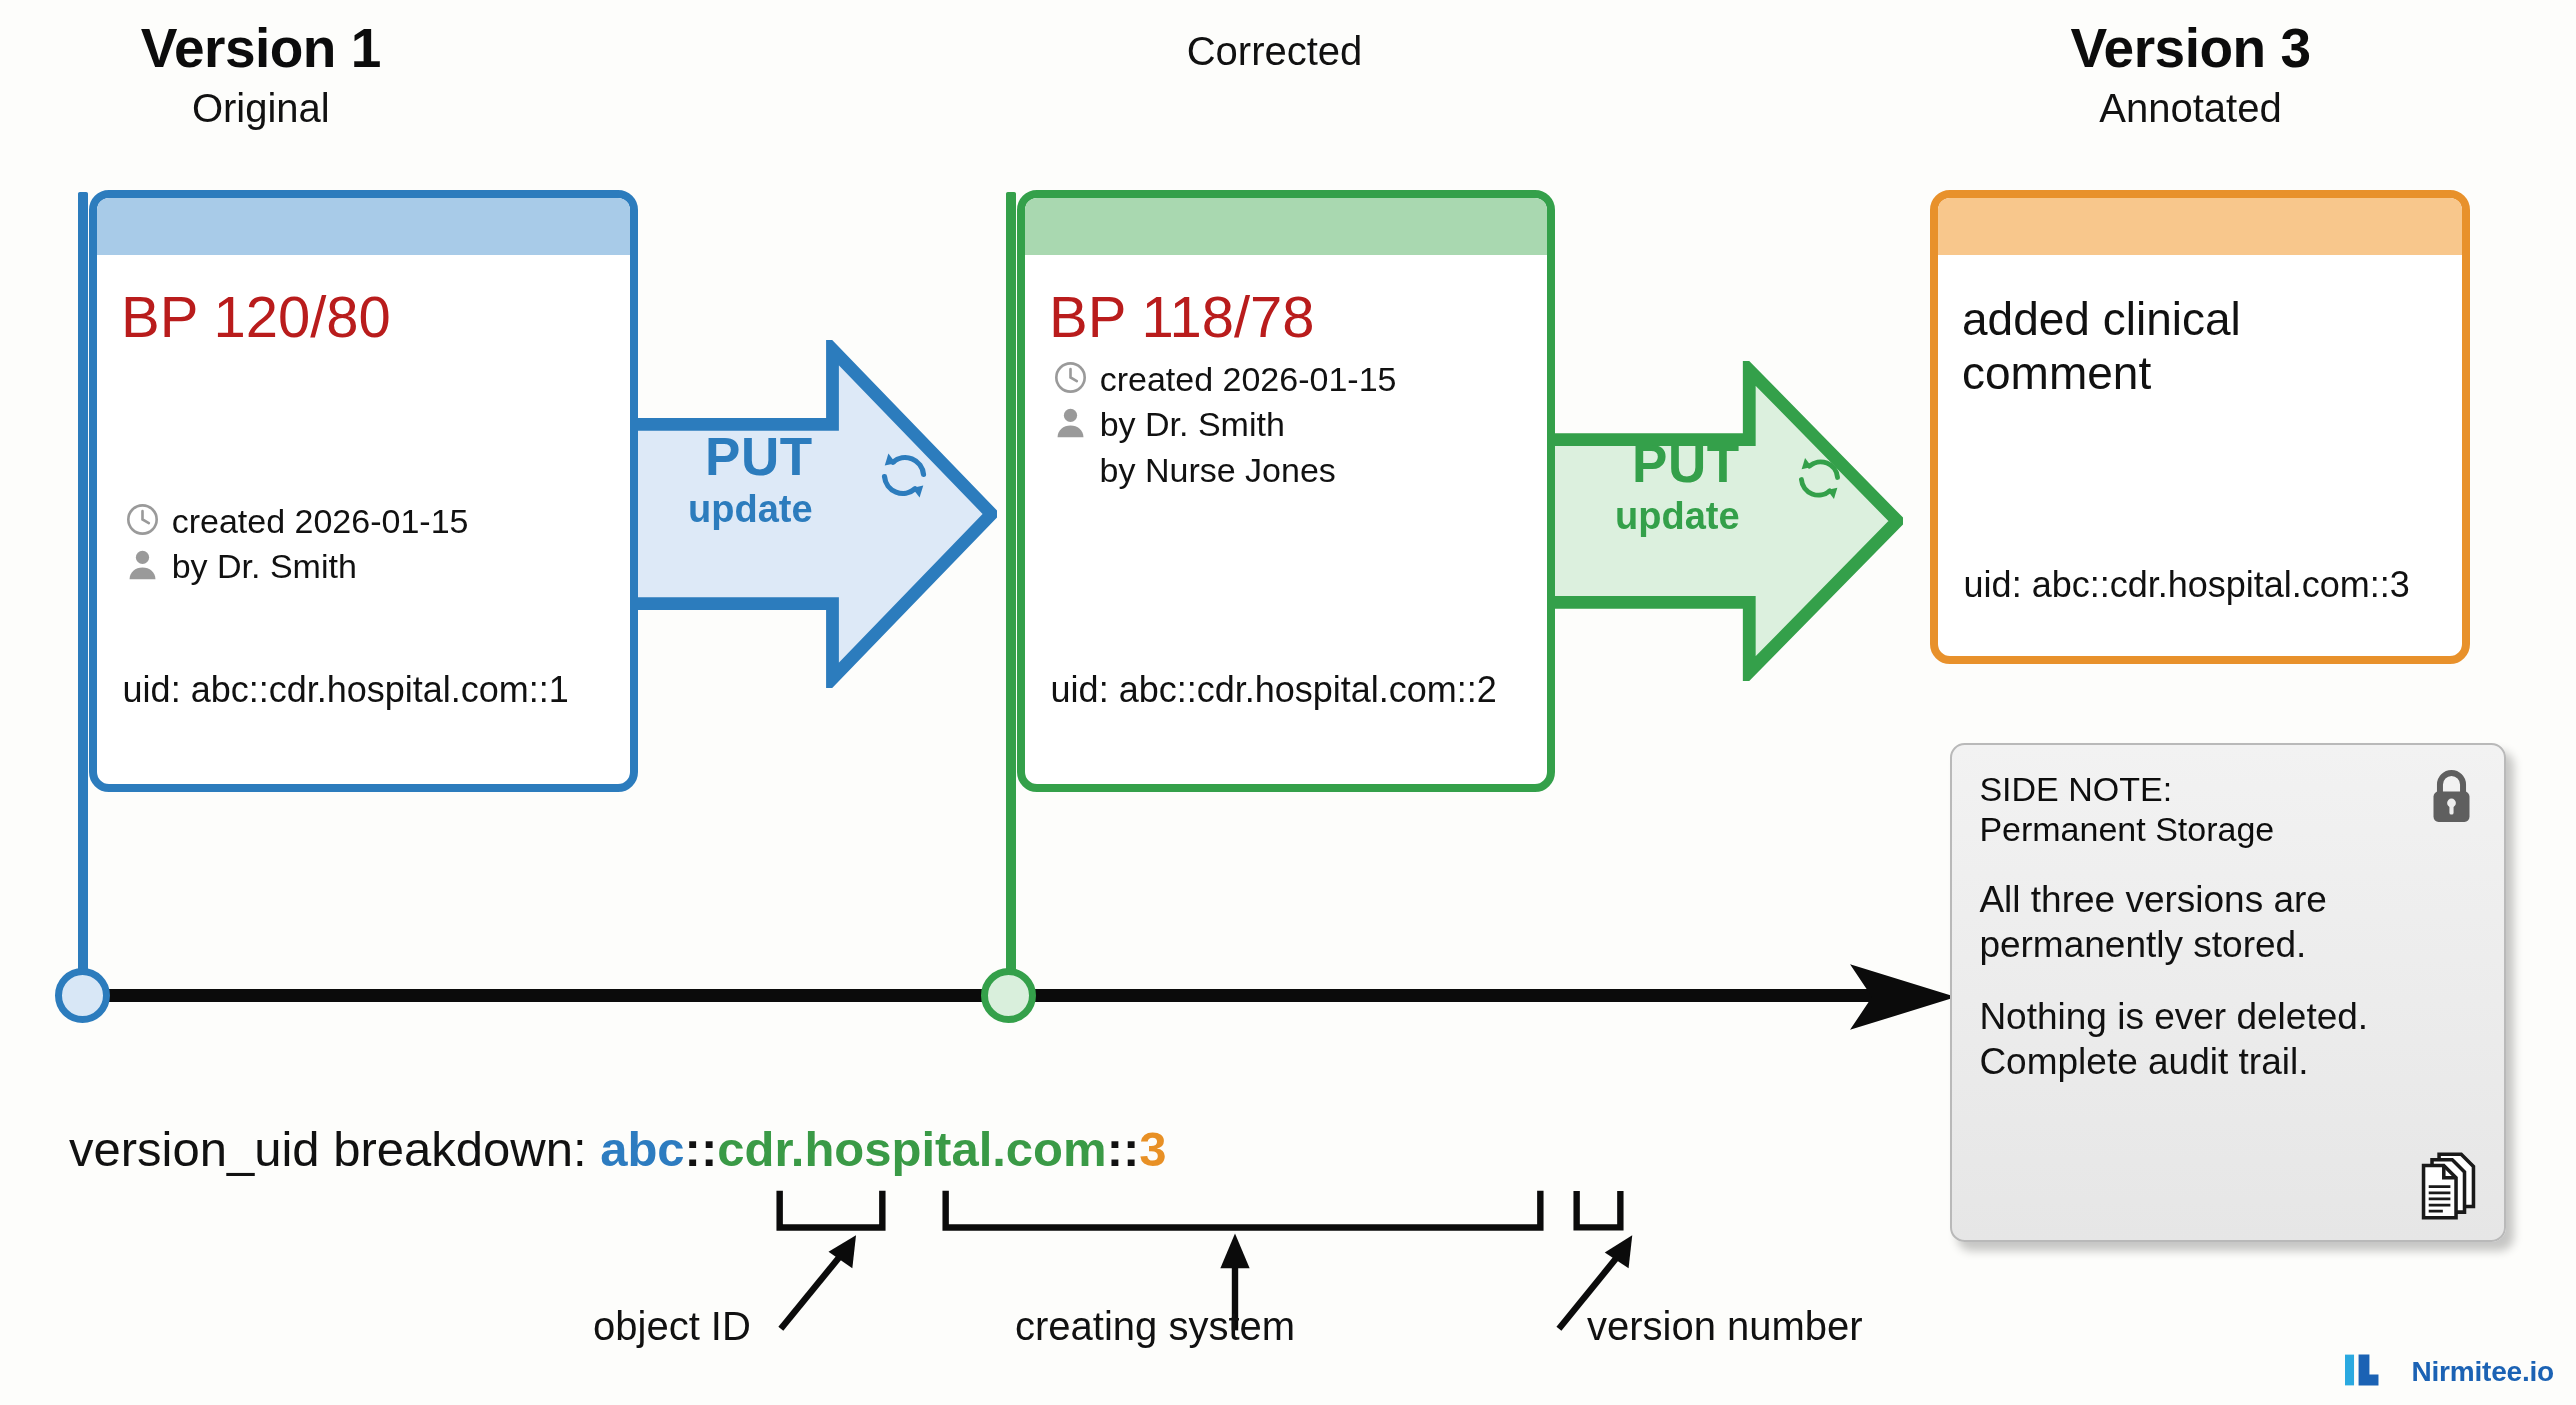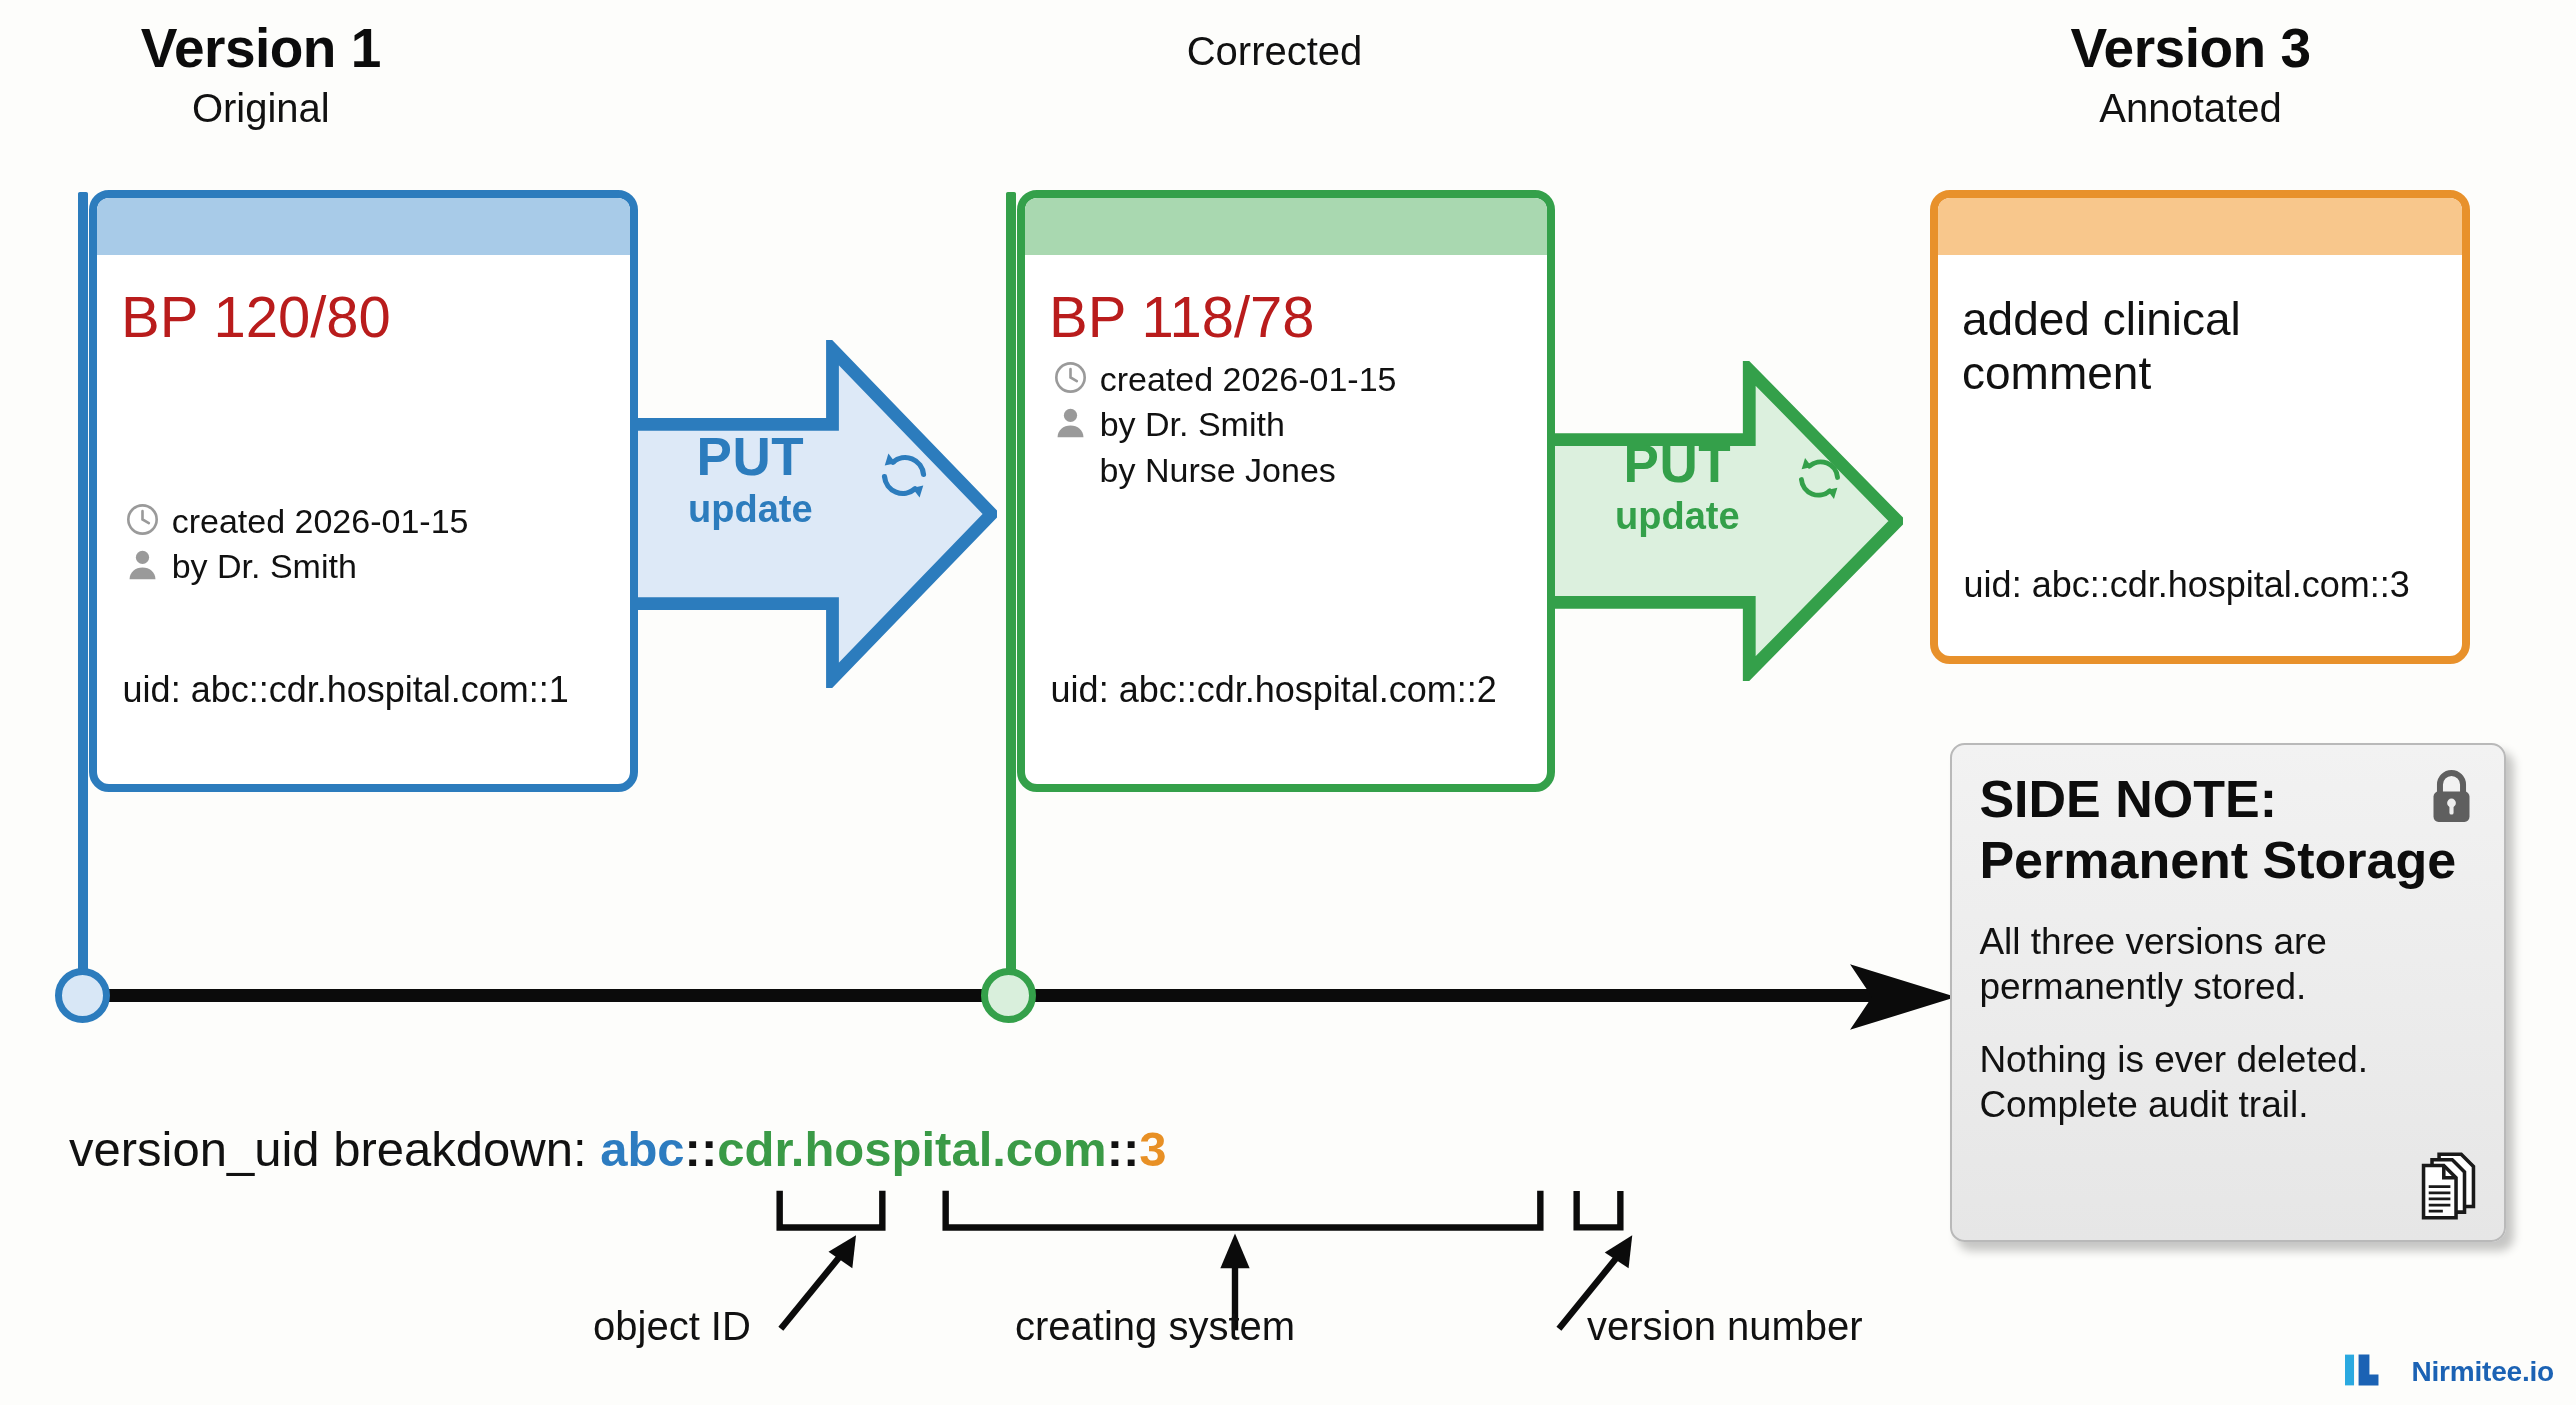--- a/index.html
+++ b/index.html
@@ -109,21 +109,21 @@
     font-size: 36px;
     color: #111;
     white-space: nowrap;
   }
 
   
   .put-arrow { position: absolute; }
   .put-arrow svg { display: block; }
   .put-label {
     position: absolute;
-    text-align: center;
+    text-align: right;
     pointer-events: none;
   }
   .put-main {
     font-size: 53px;
     font-weight: bold;
     line-height: 1;
     letter-spacing: 0.5px;
   }
   .put-sub {
     font-size: 38px;
@@ -154,22 +154,22 @@
   #side-note {
     position: absolute;
     background: linear-gradient(180deg, #f2f2f2 0%, #ebebeb 60%, #e6e6e6 100%);
     border: 2.7px solid #b9b9b9;
     border-radius: 14.6px;
     box-shadow: 7.3px 8.2px 9.1px rgba(0,0,0,0.22);
     box-sizing: border-box;
     padding: 24px 27.4px 18.3px 27.4px;
   }
   .sn-title {
-    font-size: 52px;
-    font-weight: bold;
+    font-size: 34px;
+    font-weight: normal;
     color: #0d0d0d;
     line-height: 1.18;
   }
   .sn-para {
     font-size: 37px;
     color: #111;
     line-height: 1.22;
     margin-top: 27.4px;
   }
   #lock-icon { position: absolute; top: 22px; right: 24px; }

